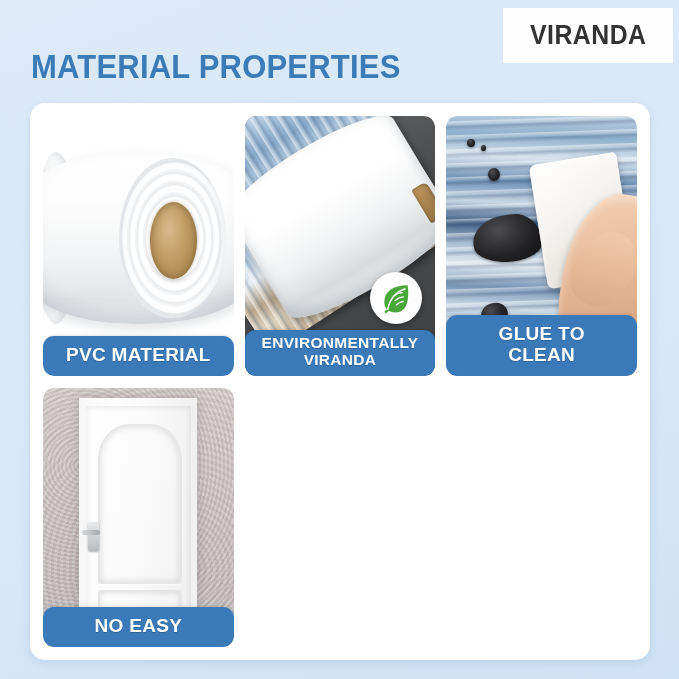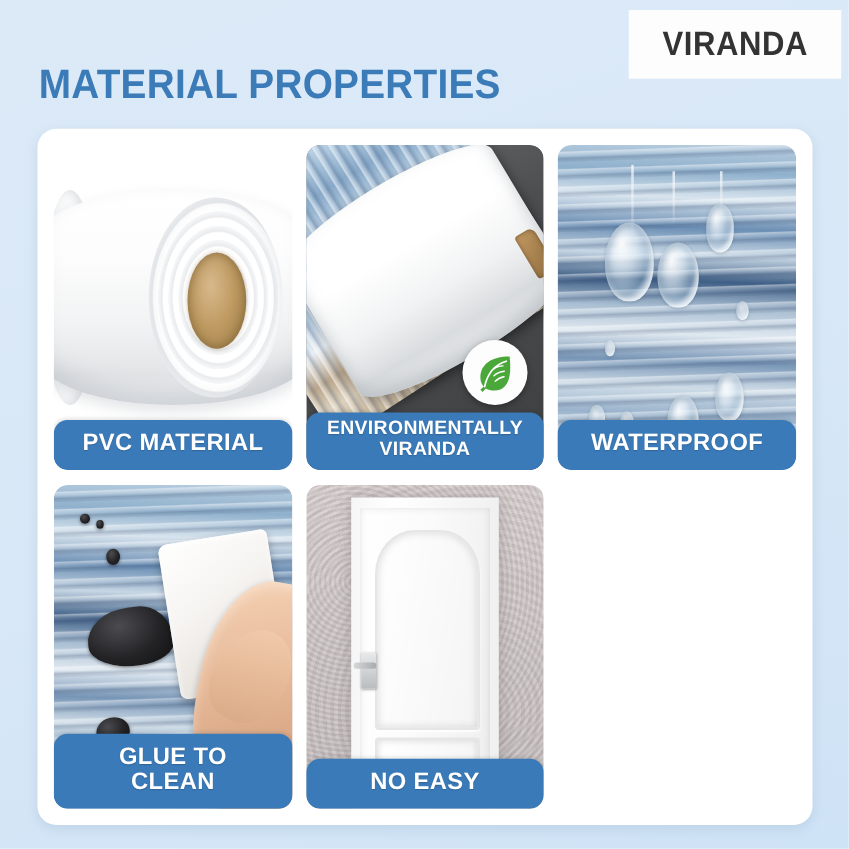--- a/index.html
+++ b/index.html
@@ -314,38 +314,20 @@
           </svg>
         </div>
       </div>
       <div class="label two-line">
         <span>ENVIRONMENTALLY</span><br>
         <span>VIRANDA</span>
       </div>
     </div>
 
 
-    <div class="cell">
-      <div class="photo">
-        <div class="wood-stripes"></div>
-        <div class="trail" style="left:31%;top:6%;height:22%;"></div>
-        <div class="trail" style="left:48%;top:8%;height:16%;"></div>
-        <div class="trail" style="left:68%;top:8%;height:14%;"></div>
-        <div class="drop" style="left:20%;top:24%;width:20%;height:24%;"></div>
-        <div class="drop" style="left:42%;top:30%;width:17%;height:20%;"></div>
-        <div class="drop" style="left:62%;top:18%;width:12%;height:15%;"></div>
-        <div class="drop" style="left:46%;top:77%;width:13%;height:16%;"></div>
-        <div class="drop" style="left:66%;top:70%;width:12%;height:15%;"></div>
-        <div class="drop" style="left:13%;top:80%;width:7%;height:8%;"></div>
-        <div class="drop" style="left:26%;top:82%;width:6%;height:7%;"></div>
-        <div class="drop" style="left:75%;top:48%;width:5%;height:6%;"></div>
-        <div class="drop" style="left:20%;top:60%;width:4%;height:5%;"></div>
-      </div>
-      <div class="label">WATERPROOF</div>
-    </div>
 
     <div class="cell">
       <div class="photo">
         <div class="wood-stripes"></div>
         <div class="stain" style="left:14%;top:38%;width:36%;height:18%;border-radius:55% 42% 48% 60%/60% 70% 40% 45%;transform:rotate(-7deg);"></div>
         <div class="stain" style="left:18%;top:72%;width:14%;height:9%;border-radius:50%;transform:rotate(-14deg);"></div>
         <div class="stain" style="left:22%;top:20%;width:6%;height:5%;border-radius:50%;"></div>
         <div class="stain" style="left:50%;top:22%;width:5%;height:4%;border-radius:50%;"></div>
         <div class="stain" style="left:11%;top:9%;width:4%;height:3%;border-radius:50%;"></div>
         <div class="stain" style="left:18%;top:11%;width:3%;height:2.5%;border-radius:50%;"></div>

